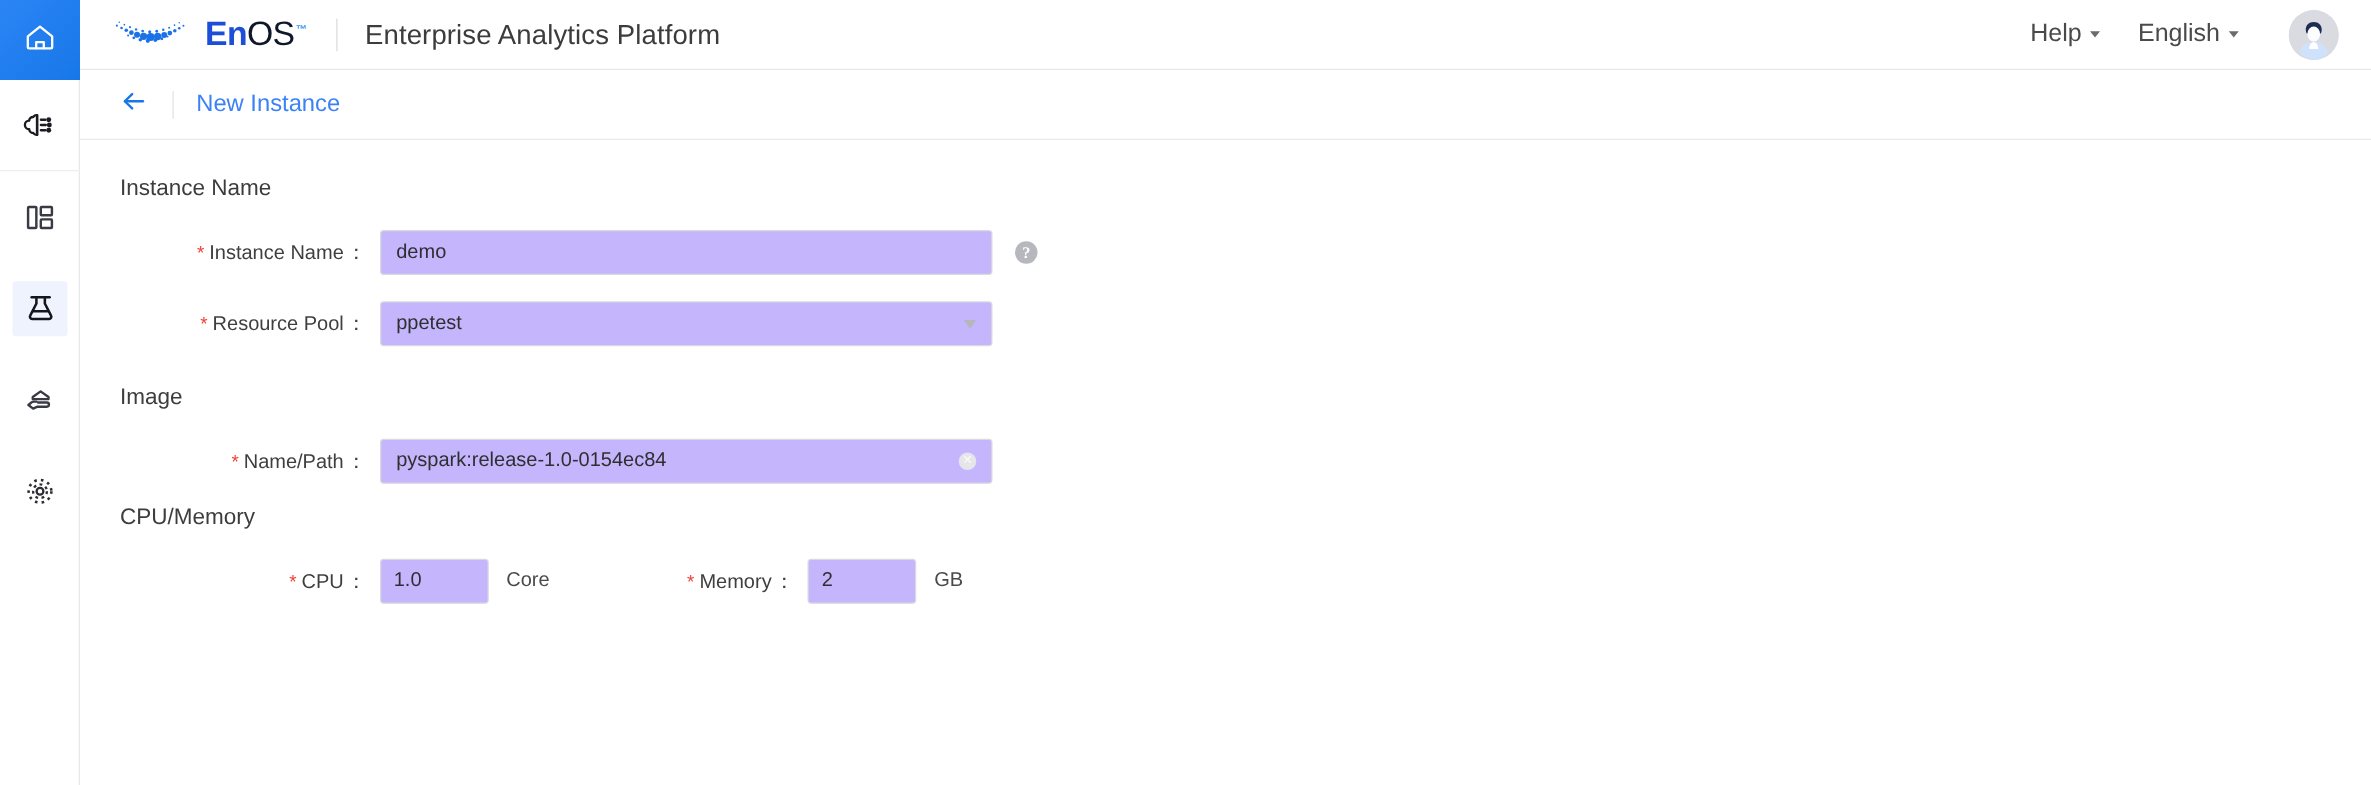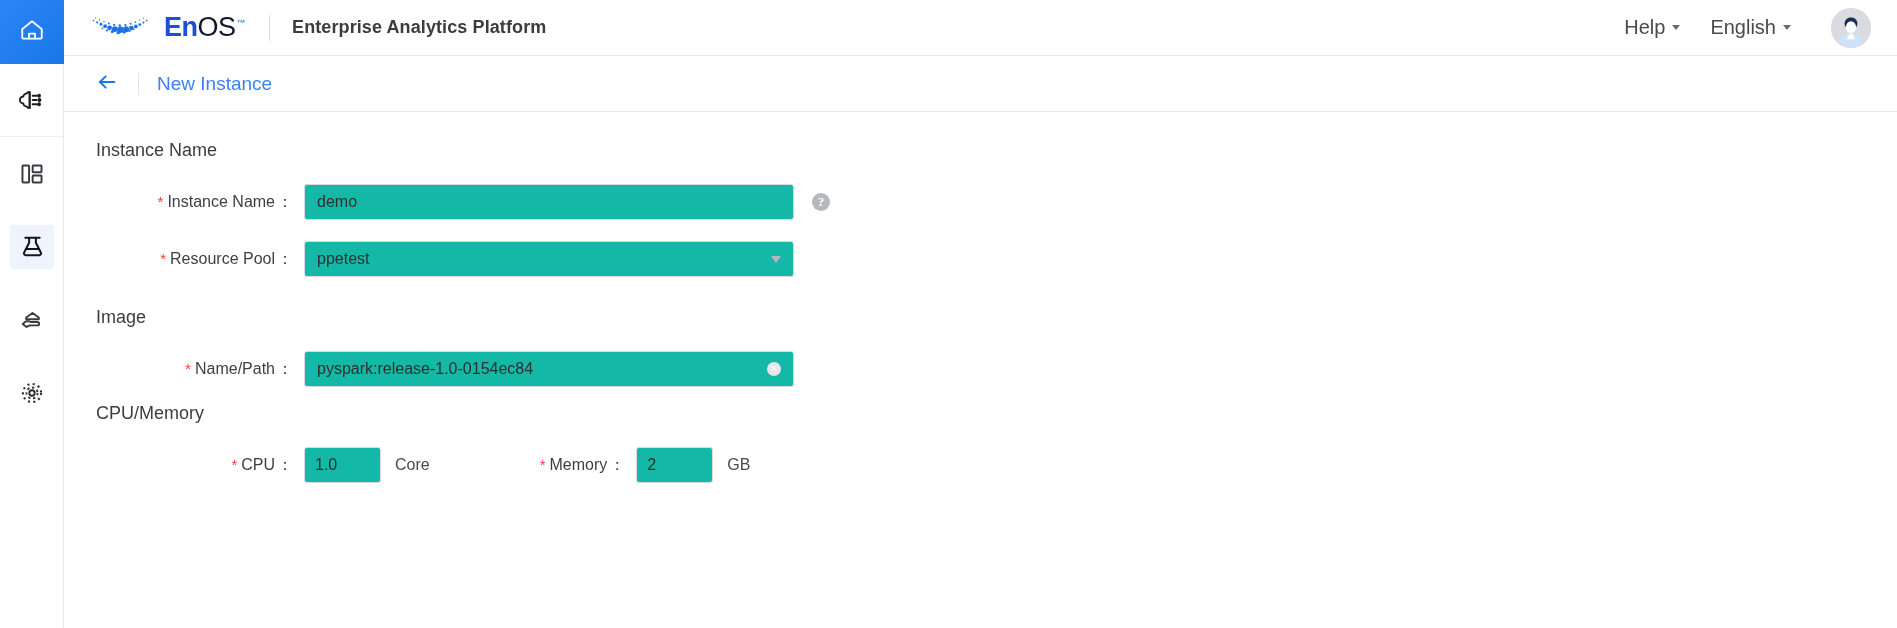--- a/index.html
+++ b/index.html
@@ -70,23 +70,23 @@
     margin-left: 6px;
     line-height: 1;
   }
   .brand-word .en { color: #1d4ed8; }
   .brand-word .os { color: #0f172a; font-weight: 400; }
   .brand-tm { font-size: 9px; color: #2f8ef4; vertical-align: super; margin-left: 1px; }
   .brand-divider {
     width: 1px; height: 26px; background: #dcdcdf; margin: 0 22px 0 24px;
   }
   .platform-title {
-    font-size: 18px;
+    font-size: 22px;
     color: #3c3c3c;
-    font-weight: 700;
+    font-weight: 400;
     letter-spacing: 0.1px;
   }
   .topbar-spacer { flex: 1 1 auto; }
   .topbar-right { display: flex; align-items: center; gap: 30px; }
   .menu-link {
     font-size: 20px;
     color: #4a4a4a;
     display: flex;
     align-items: center;
     gap: 7px;
@@ -157,30 +157,30 @@
     white-space: nowrap;
   }
   .req { color: #f04134; margin-right: 4px; font-size: 15px; line-height: 1; }
   .lbl-colon { margin-left: 2px; }
 
   .ctl {
     width: 490px;
     height: 36px;
     border: 1px solid #d9d9de;
     border-radius: 3px;
-    background: #14b8a6;
+    background: #c4b5fd;
     display: flex;
     align-items: center;
     padding: 0 12px;
     font-size: 16px;
     color: #2f2f2f;
     position: relative;
   }
   .ctl .val { flex: 1 1 auto; overflow: hidden; white-space: nowrap; text-overflow: ellipsis; }
-  .ctl.small { width: 77px; padding: 0 10px; }
+  .ctl.small { width: 87px; padding: 0 10px; }
 
   .select-caret {
     width: 0; height: 0;
     border-left: 5px solid transparent;
     border-right: 5px solid transparent;
     border-top: 7px solid #b6b6bc;
     margin-left: 8px;
     flex: 0 0 auto;
   }
   .clear-x {

